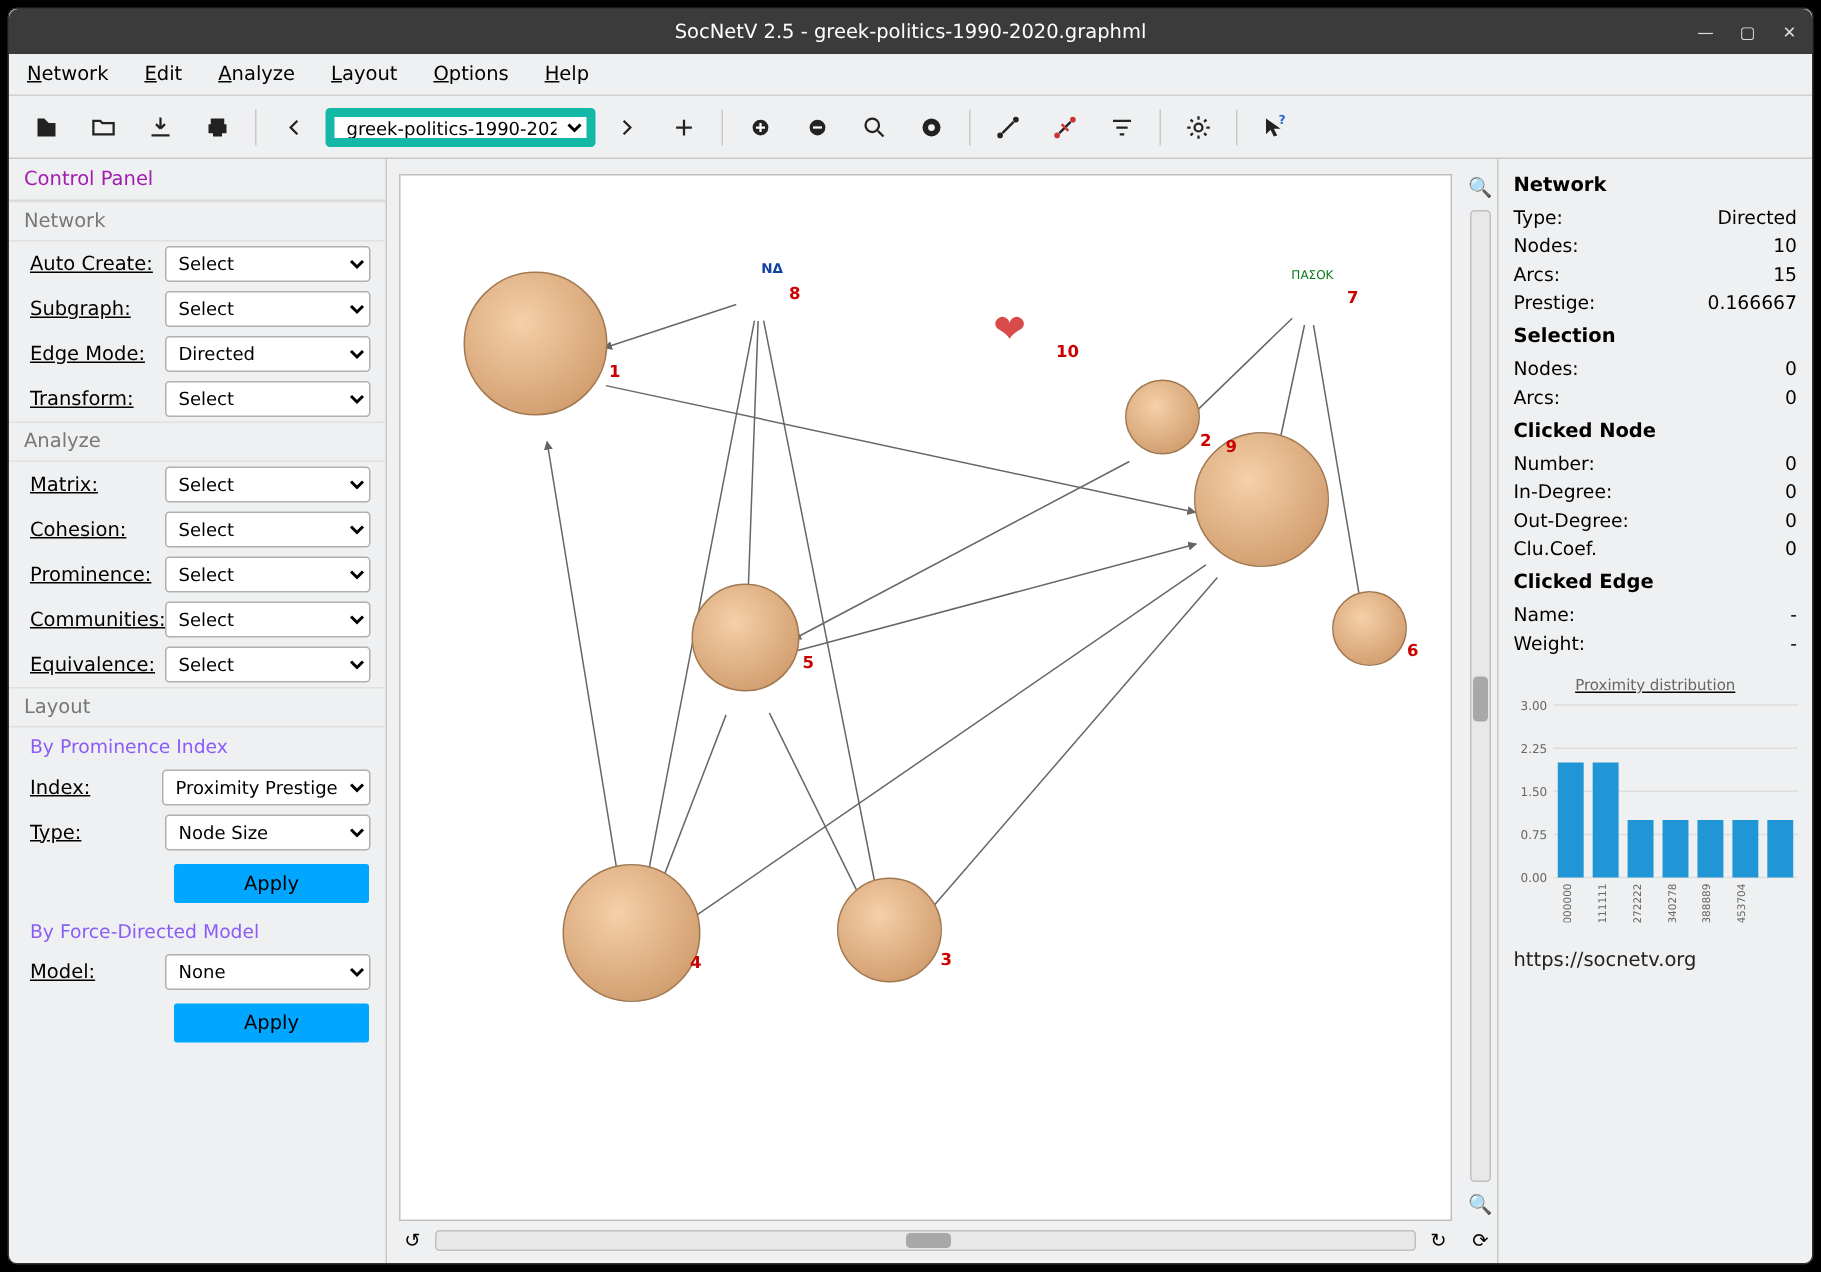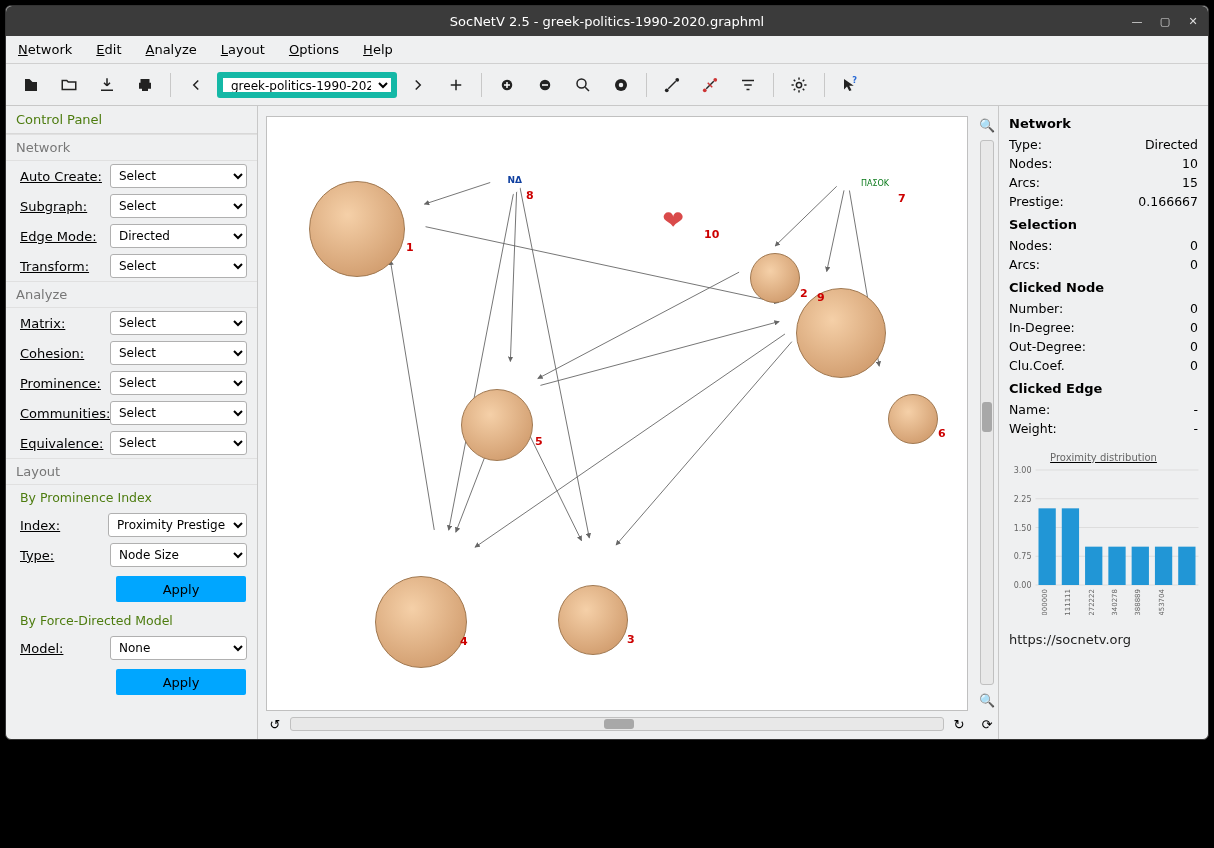--- a/index.html
+++ b/index.html
@@ -1,32 +1,32 @@
 <!DOCTYPE html>
 <html><head>
 <meta charset="utf-8">
 <style>
 * { box-sizing: border-box; margin: 0; padding: 0; font-family: "DejaVu Sans", "Segoe UI", sans-serif; }
 body { background: #000; width: 1214px; height: 848px; overflow: hidden; }
-.window { position: absolute; left: 5px; top: 5px; width: 1204px; height: 735px; background: #eff0f1; border: 1px solid #333; border-radius: 6px; display: flex; flex-direction: column; }
+.window { position: absolute; left: 5px; top: 5px; width: 1204px; height: 838px; background: #eff0f1; border: 1px solid #333; border-radius: 6px; display: flex; flex-direction: column; }
 .titlebar { background: #3b3b3b; color: #fff; height: 30px; display: flex; align-items: center; justify-content: center; position: relative; font-size: 13px; border-top-left-radius: 6px; border-top-right-radius: 6px; }
 .titlebar .controls { position: absolute; right: 8px; display: flex; gap: 14px; }
 .titlebar .controls span { width: 14px; height: 14px; display: inline-flex; align-items: center; justify-content: center; cursor: pointer; color: #ddd; font-size: 11px; }
 .menubar { height: 28px; display: flex; align-items: center; padding: 0 12px; gap: 24px; font-size: 13px; border-bottom: 1px solid #d0d0d0; }
 .menubar span { cursor: pointer; }
 .menubar span u { text-decoration: underline; }
 .toolbar { height: 42px; display: flex; align-items: center; padding: 0 8px; gap: 4px; border-bottom: 1px solid #c8c8c8; }
 .toolbar .btn { width: 34px; height: 30px; display: inline-flex; align-items: center; justify-content: center; border-radius: 3px; cursor: pointer; }
 .toolbar .sep { width: 1px; height: 24px; background: #c8c8c8; margin: 0 4px; }
 .toolbar select { height: 26px; width: 180px; font-size: 12px; border: 6px solid #14b8a6; border-radius: 3px; background: #fff; padding: 0 4px; }
 .content { flex: 1; display: flex; overflow: hidden; }
 .left-panel { width: 252px; border-right: 1px solid #c8c8c8; display: flex; flex-direction: column; font-size: 13px; }
-.panel-title { padding: 6px 10px; color: #4d7c0f; border-bottom: 1px solid #d8d8d8; }
+.panel-title { padding: 6px 10px; color: #a21caf; border-bottom: 1px solid #d8d8d8; }
 .section-title { padding: 5px 10px; color: #777; border-top: 1px solid #e0e0e0; border-bottom: 1px solid #e0e0e0; }
-.sub-title { padding: 5px 10px 5px 14px; color: #4d7c0f; font-size: 12.5px; }
+.sub-title { padding: 5px 10px 5px 14px; color: #8b5cf6; font-size: 12.5px; }
 .row { display: flex; align-items: center; padding: 3px 10px 3px 14px; }
 .row label { width: 90px; font-size: 13px; text-decoration: underline; }
 .row select { flex: 1; height: 24px; font-size: 12px; border: 1px solid #b0b0b0; border-radius: 3px; background: #fff; padding: 0 4px; }
 .apply-btn { margin: 6px 10px 6px 110px; height: 26px; background: #00a6ff; color: #000; border: none; border-radius: 2px; font-size: 13px; cursor: pointer; width: 130px; }
 .canvas-area { flex: 1; display: flex; flex-direction: column; position: relative; }
 .canvas { flex: 1; margin: 10px 8px 4px 8px; background: #fff; border: 1px solid #c0c0c0; position: relative; }
 .node { position: absolute; border-radius: 50%; display: flex; align-items: center; justify-content: flex-end; }
 .node-label { position: absolute; color: #c00; font-size: 11px; font-weight: bold; }
 .face { background: radial-gradient(circle at 40% 35%, #f5d0a8, #c89060); border: 1px solid #a07850; }
 .heart { color: #d94a4a; font-size: 26px; }

